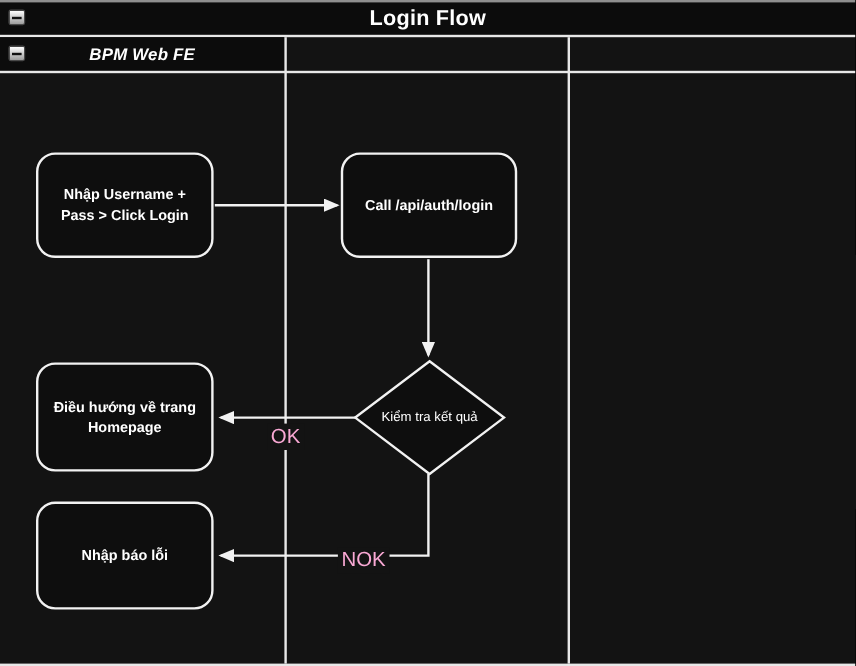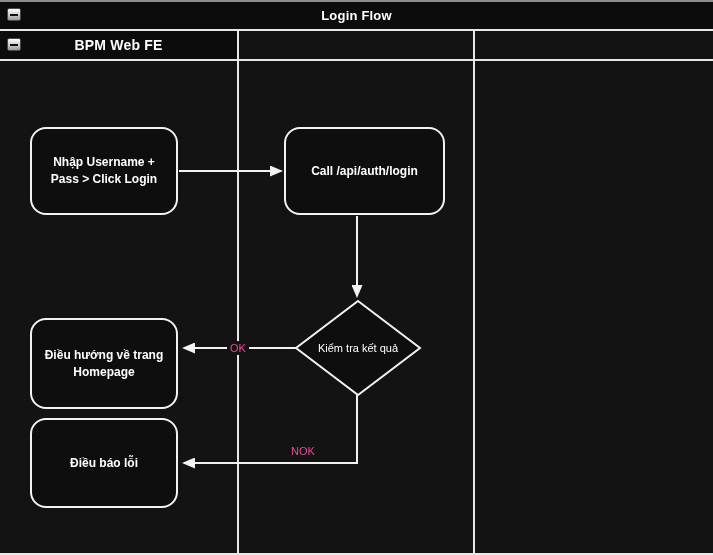--- a/index.html
+++ b/index.html
@@ -17,24 +17,24 @@
   .bottom-border{position:absolute;left:0;top:553px;width:713px;height:2px;background:#e8e8e8;}
   .vdiv{position:absolute;top:31px;width:2px;height:522px;background:#e8e8e8;}
   .vdiv1{left:237px;}
   .vdiv2{left:473px;}
 
   
   .title-row{position:absolute;left:0;top:2px;width:713px;height:27px;background:#0c0c0c;}
   .title-text{
     position:absolute;left:0;top:0;width:100%;height:27px;
     display:flex;align-items:center;justify-content:center;
-    font-size:13px;font-weight:bold;letter-spacing:.2px;
+    font-size:18px;font-weight:bold;letter-spacing:.2px;
   }
   
-  .header-row{position:absolute;left:0;top:31px;width:706px;height:28px;}
+  .header-row{position:absolute;left:0;top:31px;width:706px;height:28px;font-style:italic;}
   .lane-head{position:absolute;top:0;height:28px;background:#0c0c0c;}
   .lane-head .lane-label{
     position:absolute;left:0;top:0;width:100%;height:28px;
     display:flex;align-items:center;justify-content:center;
     font-size:14px;font-weight:bold;letter-spacing:.2px;
   }
   .lane-fe{left:0;width:237px;}
   .lane-be{left:239px;width:234px;}
   .lane-core{left:475px;width:238px;}
   .lane-body{position:absolute;top:61px;height:492px;background:#131313;}
@@ -55,33 +55,33 @@
 
   
   .node{
     position:absolute;box-sizing:border-box;
     background:#0e0e0e;border:2px solid #f2f2f2;border-radius:16px;
     display:flex;align-items:center;justify-content:center;text-align:center;
     font-size:12px;font-weight:bold;line-height:17px;color:#fff;
     padding:4px 10px;
   }
   .node-enter{left:30px;top:127px;width:148px;height:88px;}
-  .node-call{left:284px;top:127px;width:161px;height:88px;}
-  .node-home{left:30px;top:302px;width:148px;height:91px;margin-top:16px;}
+  .node-call{left:284px;top:127px;width:147px;height:88px;}
+  .node-home{left:30px;top:302px;width:148px;height:91px;}
   .node-error{left:30px;top:418px;width:148px;height:90px;}
 
   .diamond-label{
     position:absolute;left:358px;top:348px;transform:translate(-50%,-50%);
     font-size:11px;font-weight:normal;color:#fff;white-space:nowrap;text-align:center;
   }
 
   .edge-label{
     position:absolute;transform:translate(-50%,-50%);
-    background:#131313;color:#ec4899;font-size:11px;font-weight:normal;
-    padding:1px 3px;white-space:nowrap;
+    background:#131313;color:#f9a8d4;font-size:17px;font-weight:normal;
+    padding:1px 3px;white-space:nowrap;margin-top:16px;
   }
   .label-ok{left:238px;top:348px;}
   .label-nok{left:303px;top:451px;}
 
   svg.edges{position:absolute;left:0;top:0;}
 </style>
 </head>
 <body>
 
 <div class="stage">
@@ -126,20 +126,20 @@
 
     <path d="M357,395 L357,463 L184,463" fill="none" stroke="#f2f2f2" stroke-width="2" marker-end="url(#arrow)"></path>
 
     <path d="M358,301 L420,348 L358,395 L296,348 Z" fill="#0e0e0e" stroke="#f2f2f2" stroke-width="2"></path>
   </svg>
 
   <div class="node node-enter">Nhập Username + Pass &gt; Click Login</div>
   <div class="node node-call">Call /api/auth/login</div>
   <div class="diamond-label">Kiểm tra kết quả</div>
   <div class="node node-home">Điều hướng về trang Homepage</div>
-  <div class="node node-error">Điều báo lỗi</div>
+  <div class="node node-error">Nhập báo lỗi</div>
 
   <div class="edge-label label-ok">OK</div>
   <div class="edge-label label-nok">NOK</div>
 
   <div class="top-border"></div>
   <div class="bottom-border"></div>
 </div>
 
 </body></html>

